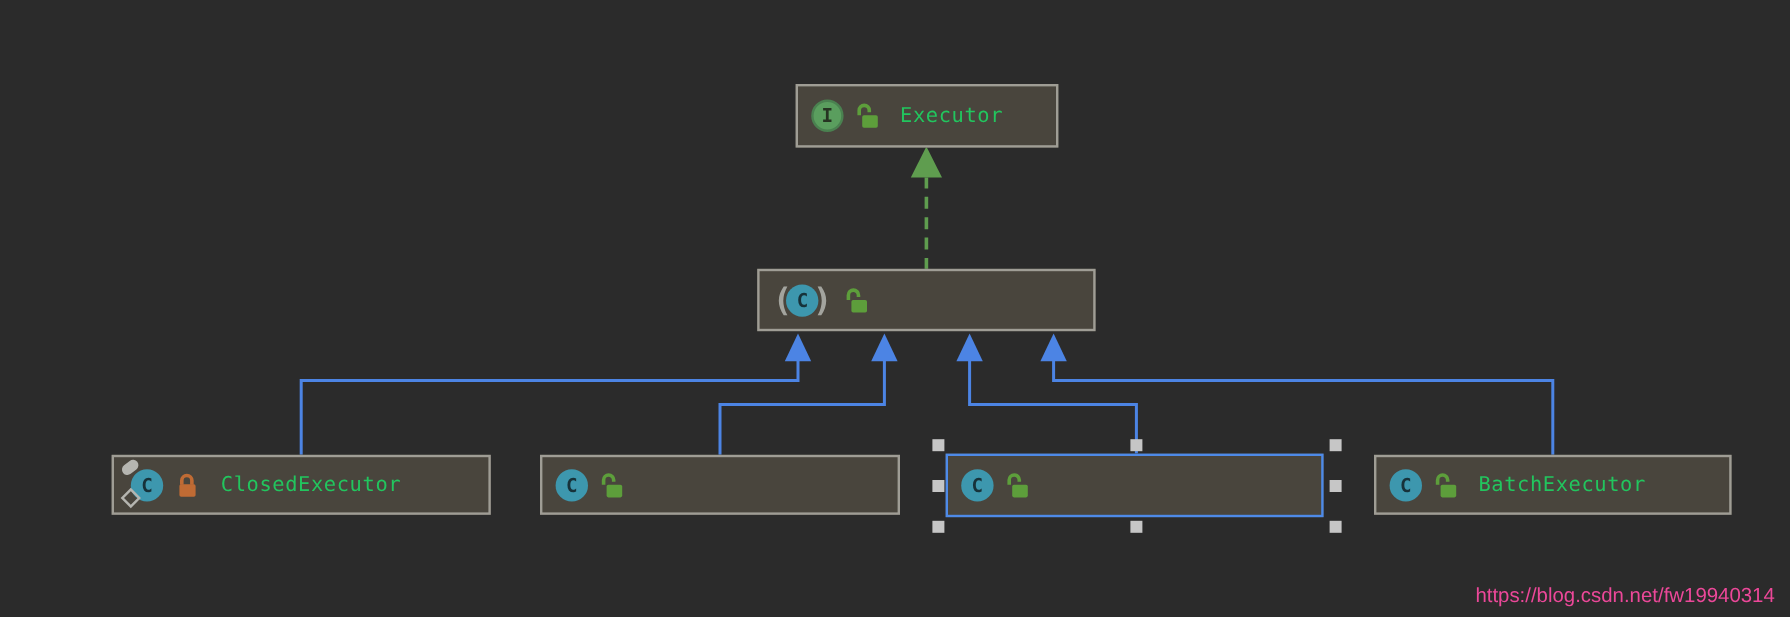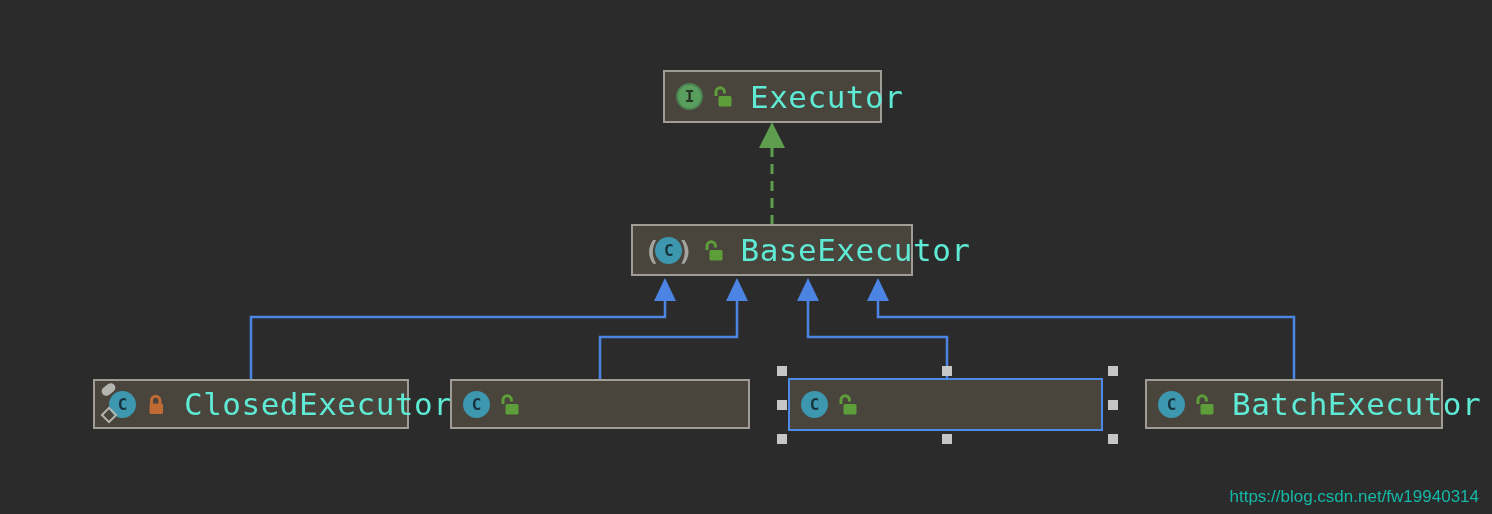--- a/index.html
+++ b/index.html
@@ -20,22 +20,22 @@
     background:#49453d;
     border:2px solid #9f9d95;
     display:flex;
     align-items:center;
     padding-left:11px;
   }
   .node.selected{
     border:2px solid #4e8ae8;
   }
   .node .label{
-    color:#5eead4;
-    font-size:31px;
+    color:#22c55e;
+    font-size:17px;
     letter-spacing:.5px;
     white-space:nowrap;
   }
   .icon-circle{
     width:27px;height:27px;border-radius:50%;
     display:inline-flex;align-items:center;justify-content:center;
     font-size:16px;font-weight:bold;
     flex:none;
   }
   .iface{background:#5a9e5e;color:#263422;border:2px solid #4a8150;box-sizing:border-box;}
@@ -62,21 +62,21 @@
 
   
   .handle{
     position:absolute;width:10px;height:10px;background:#c6c6c6;
   }
 
   
   .watermark{
     position:absolute;
     right:13px;bottom:7px;
-    color:#14b8a6;
+    color:#ec4899;
     font-family:"Liberation Sans", sans-serif;
     font-size:17px;
   }
 </style>
 </head>
 <body>
 
 <div id="canvas">
 
   <svg class="edges" width="1492" height="514" viewBox="0 0 1492 514">
@@ -123,21 +123,20 @@
       <span class="paren l">(</span>
         <span class="icon-circle cls">C</span>
         <span class="paren r">)</span>
     </span>
     <span class="gap-s"></span>
     <svg class="lock" width="21" height="23" viewBox="0 0 21 23">
       <path d="M4 11 V7 a4.2 4.2 0 0 1 8.4 0 v1.5" fill="none" stroke="#5d9e3b" stroke-width="3"></path>
       <rect x="6.5" y="11" width="13" height="10.5" rx="1.5" fill="#5d9e3b"></rect>
     </svg>
     <span class="gap-m"></span>
-    <span class="label">BaseExecutor</span>
   </div>
 
   <div class="node" style="left:93px;top:379px;width:316px;height:50px;padding-left:8px">
     <span class="icon-cluster">
       <span class="icon-circle cls">C</span>
       <span class="pill"></span>
       <span class="diamond"></span>
     </span>
     <span class="gap-s"></span>
     <svg class="lock" width="21" height="23" viewBox="0 0 21 23">

